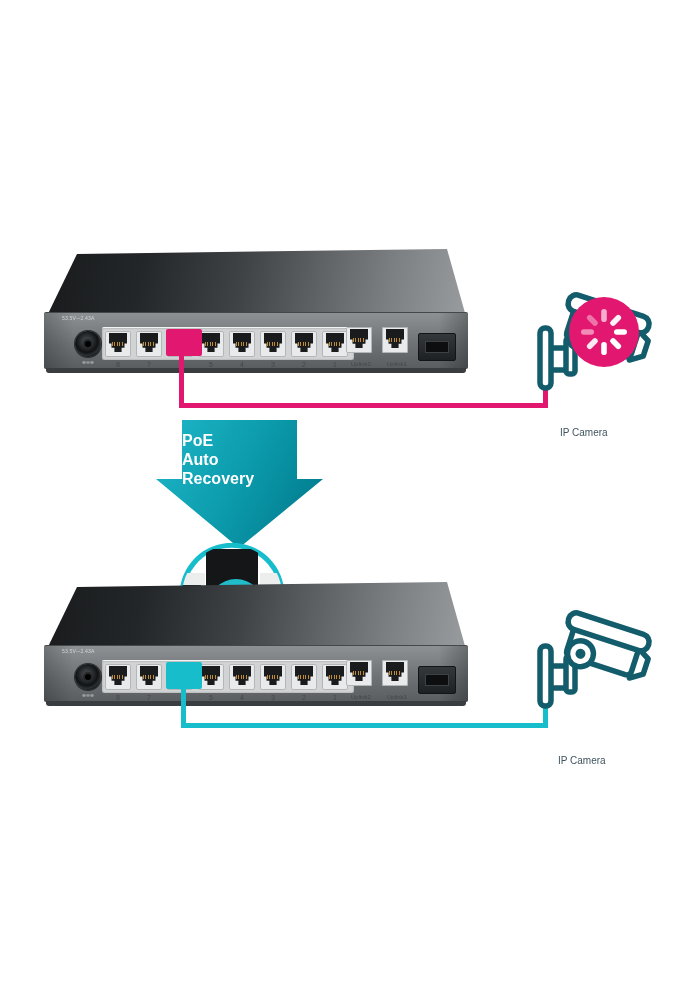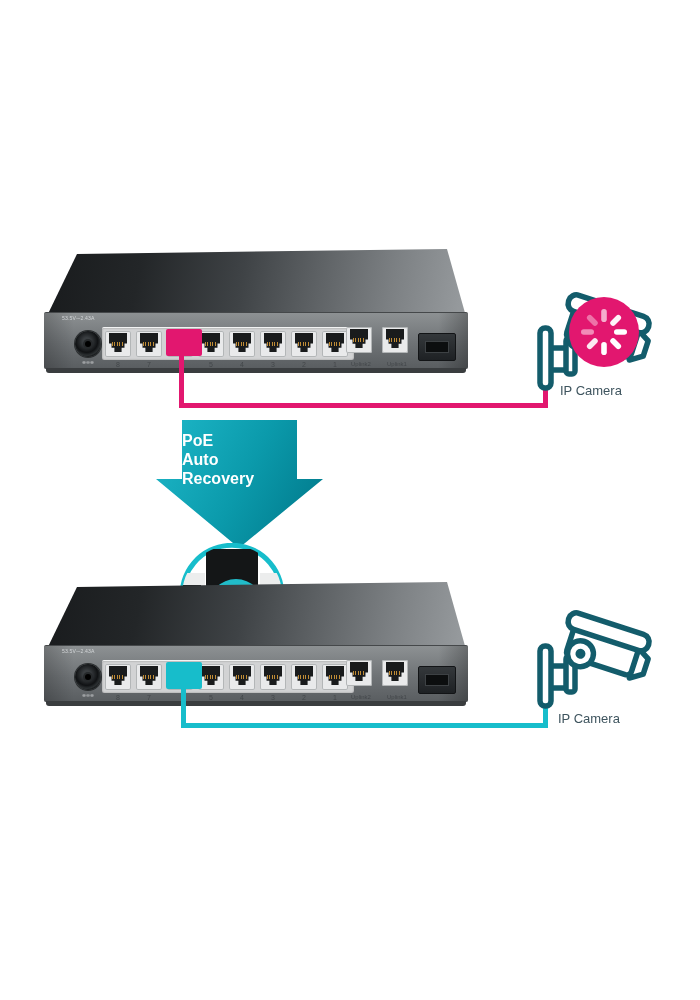--- a/index.html
+++ b/index.html
@@ -53,21 +53,21 @@
   .t{background:var(--cable-teal);}
 
   
   .big-arrow{position:absolute;left:156px;top:420px;width:168px;height:130px;
     clip-path:polygon(26px 0,141px 0,141px 59px,167px 59px,83px 128px,0 59px,26px 59px);
     background:linear-gradient(118deg,var(--arrow-light) 5%,#0b9aab 50%,var(--arrow-dark) 95%);}
   .big-arrow .txt{position:absolute;left:26px;top:11px;width:115px;text-align:left;color:#fff;
     font-weight:bold;font-size:16px;line-height:19px;}
 
   
-  .ip-label{position:absolute;font-size:13px;color:var(--label-text);}
+  .ip-label{position:absolute;font-size:10px;color:var(--label-text);margin-top:44px;}
 
   .cam-svg{position:absolute;width:140px;height:120px;}
 </style>
 </head>
 <body>
 
 <div class="switch" style="top:248px">
   <div class="sw-top"></div>
   <div class="sw-face">
     <div class="pwr-label">53.5V⎓2.43A</div>

